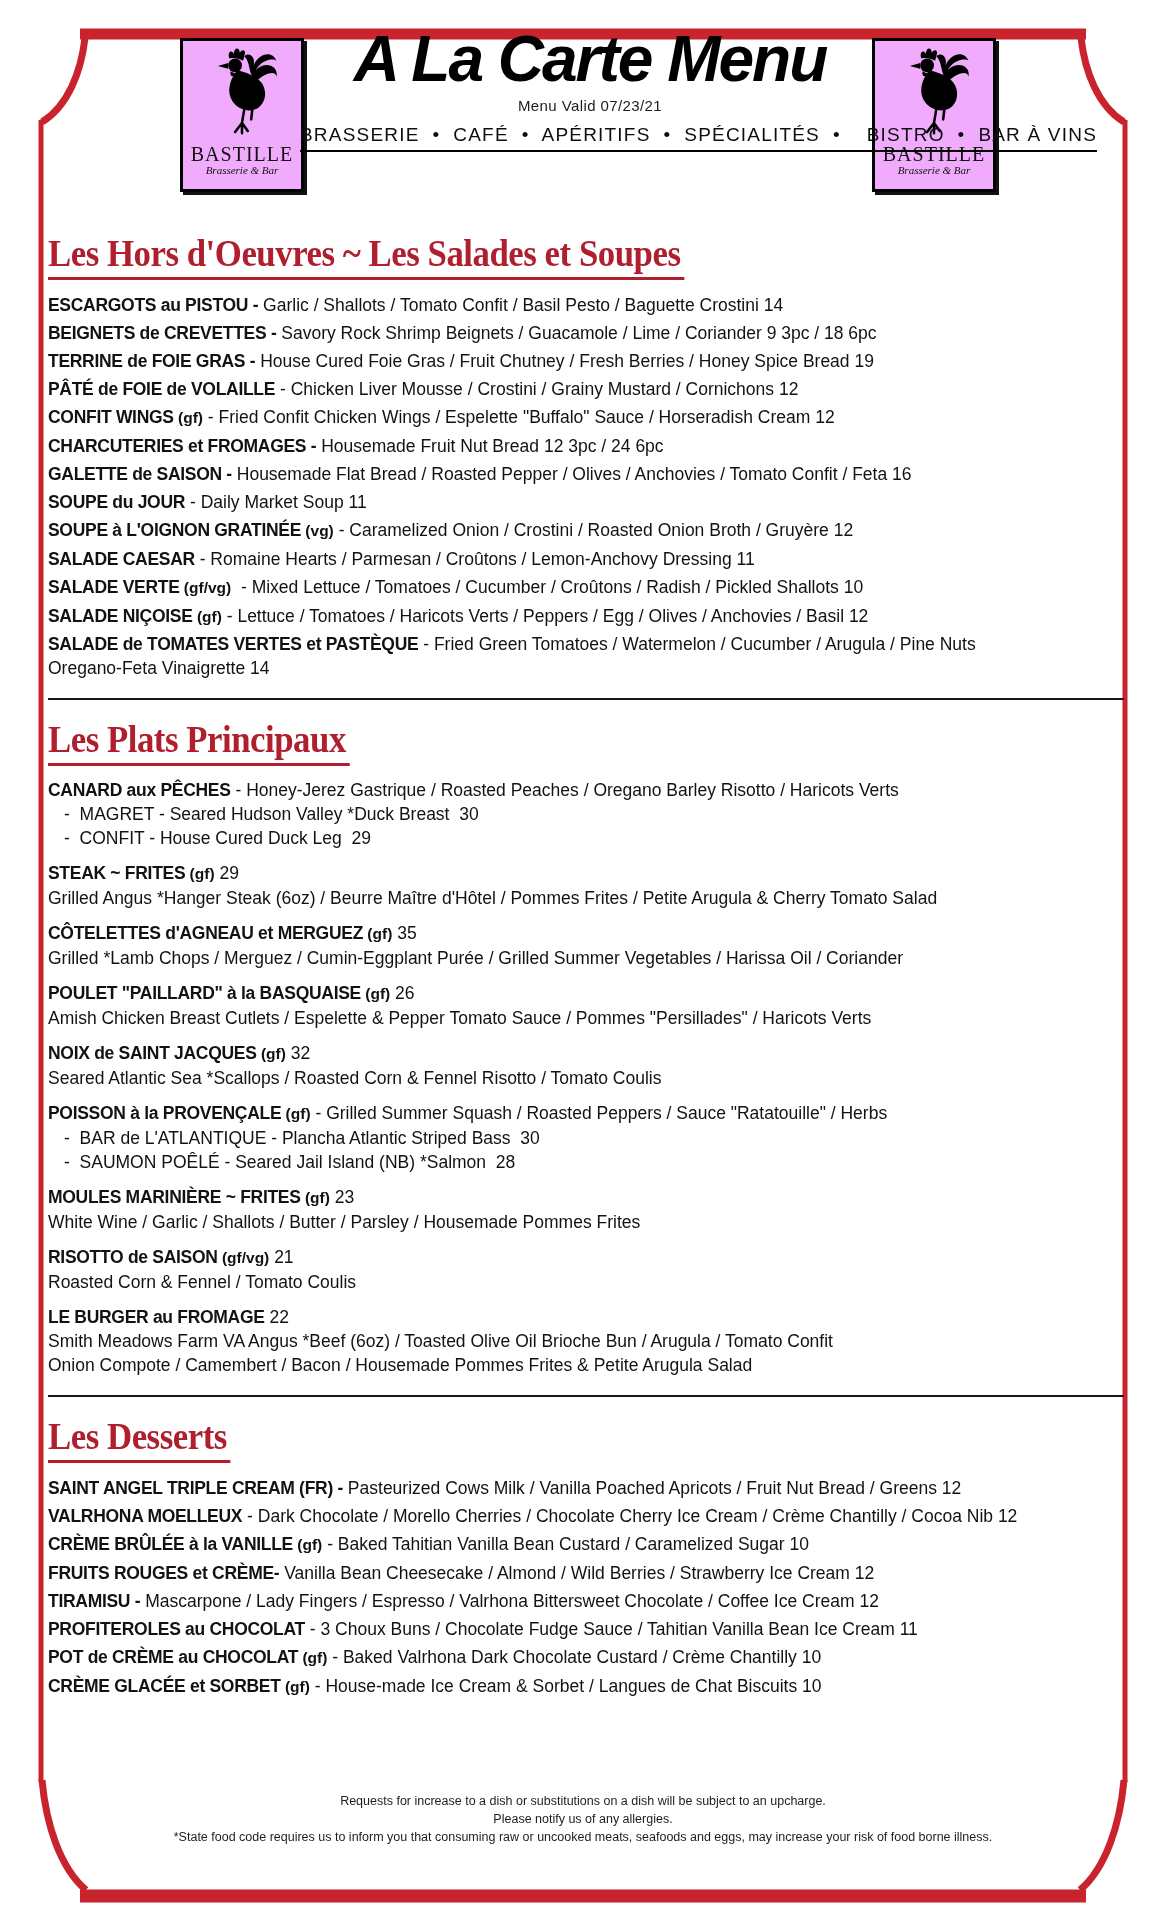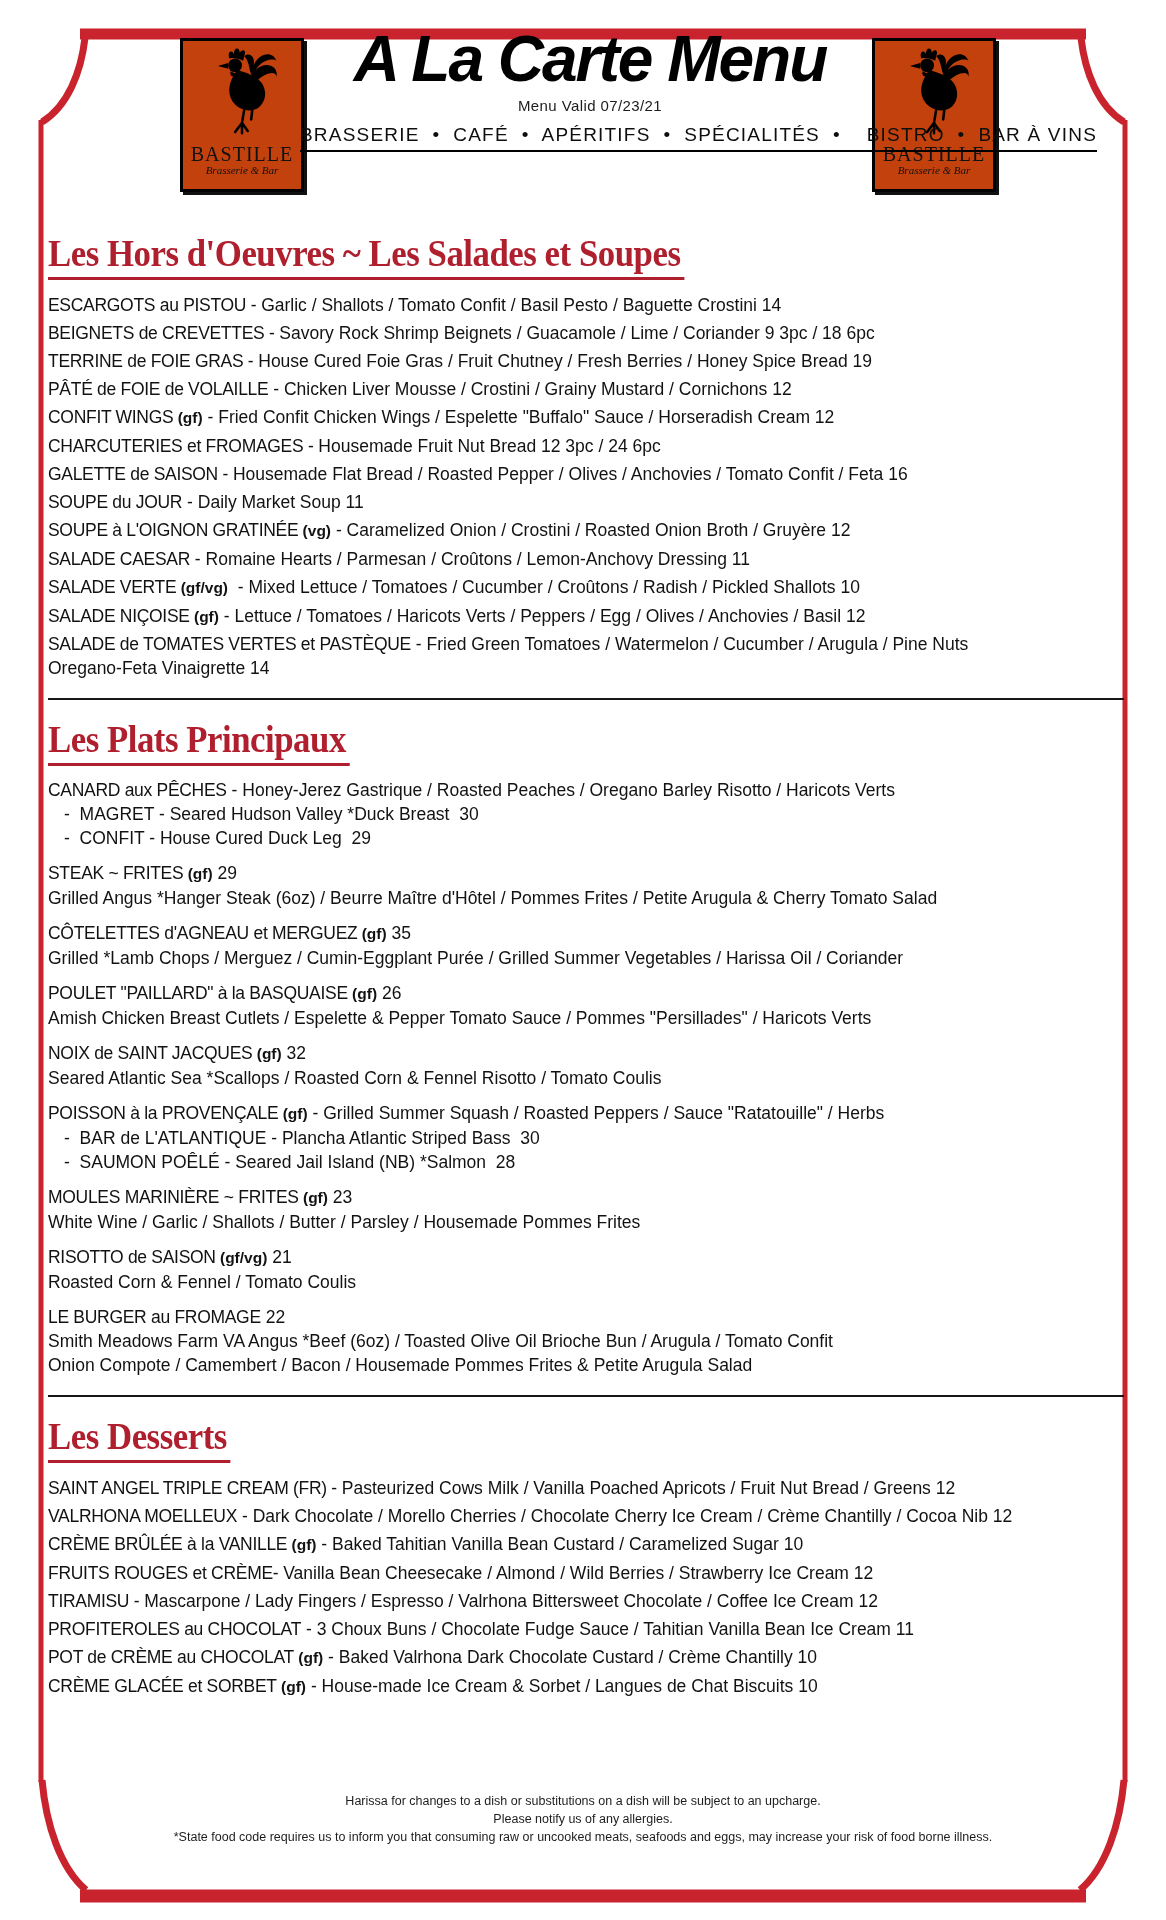--- a/index.html
+++ b/index.html
@@ -6,21 +6,21 @@
   .page {
     position:relative; width:1166px; height:1920px; margin:0 auto;
     background:#ffffff; overflow:hidden;
     font-family:"Liberation Sans", sans-serif; color:#121212;
   }
   .frame { position:absolute; left:0; top:0; pointer-events:none; }
 
   
   .logo {
     position:absolute; top:38px; width:124px; height:154px;
-    border:3px solid #000; background:#c2410c; box-shadow:3px 3px 0 #111;
+    border:3px solid #000; background:#f0abfc; box-shadow:3px 3px 0 #111;
     text-align:center; box-sizing:border-box;
   }
   .logo-left  { left:180px; }
   .logo-right { left:872px; }
   .logo svg   { margin-top:6px; }
   .logo-name  {
     font-family:"Liberation Serif", serif; font-size:20px; letter-spacing:1px;
     line-height:20px; margin-top:1px;
   }
   .logo-sub   {
@@ -43,21 +43,21 @@
   .section-title {
     display:inline-block; margin:4px 0 12px;
     font-family:"Liberation Serif", serif; font-weight:700; font-size:37px;
     letter-spacing:-.5px; color:#b01f2e;
     border-bottom:3px solid #b01f2e; padding:0 4px 2px 0;
     transform:scaleX(.94); transform-origin:left; white-space:nowrap;
   }
   .divider { border:0; border-top:2px solid #161616; margin:18px 0 8px; }
   .item { margin:0 0 2px; font-size:17.5px; line-height:26px; white-space:pre-wrap; }
   .item.block { margin-bottom:11px; line-height:24px; }
-  .item .name { font-weight:400; letter-spacing:-.3px; }
+  .item .name { font-weight:700; letter-spacing:-.3px; }
   .item .tag  { font-weight:700; font-size:15.5px; }
   .item .rest { font-weight:400; }
   .subline { font-weight:400; font-size:17.5px; line-height:24px; white-space:pre-wrap; }
   .subline.indent { padding-left:16px; }
 
   
   .footer {
     position:absolute; left:0; right:0; top:1792px; text-align:center;
     font-size:12.5px; line-height:18px; color:#1d1d1d;
   }
@@ -124,18 +124,18 @@
 
   <main class="content" id="menu-sections">
       <section class="menu-section"><h2 class="section-title" style="margin: 4px 0px 12px;">Les Hors d'Oeuvres ~ Les Salades et Soupes</h2><div class="item"><div class="item-line"><span class="name">ESCARGOTS au PISTOU -</span><span class="rest"> Garlic / Shallots / Tomato Confit / Basil Pesto / Baguette Crostini 14</span></div></div><div class="item"><div class="item-line"><span class="name">BEIGNETS de CREVETTES -</span><span class="rest"> Savory Rock Shrimp Beignets / Guacamole / Lime / Coriander 9 3pc / 18 6pc</span></div></div><div class="item"><div class="item-line"><span class="name">TERRINE de FOIE GRAS -</span><span class="rest"> House Cured Foie Gras / Fruit Chutney / Fresh Berries / Honey Spice Bread 19</span></div></div><div class="item"><div class="item-line"><span class="name">PÂTÉ de FOIE de VOLAILLE</span><span class="rest"> - Chicken Liver Mousse / Crostini / Grainy Mustard / Cornichons 12</span></div></div><div class="item"><div class="item-line"><span class="name">CONFIT WINGS</span><span class="tag"> (gf)</span><span class="rest"> - Fried Confit Chicken Wings / Espelette "Buffalo" Sauce / Horseradish Cream 12</span></div></div><div class="item"><div class="item-line"><span class="name">CHARCUTERIES et FROMAGES -</span><span class="rest"> Housemade Fruit Nut Bread 12 3pc / 24 6pc</span></div></div><div class="item"><div class="item-line"><span class="name">GALETTE de SAISON -</span><span class="rest"> Housemade Flat Bread / Roasted Pepper / Olives / Anchovies / Tomato Confit / Feta 16</span></div></div><div class="item"><div class="item-line"><span class="name">SOUPE du JOUR</span><span class="rest"> - Daily Market Soup 11</span></div></div><div class="item"><div class="item-line"><span class="name">SOUPE à L'OIGNON GRATINÉE</span><span class="tag"> (vg)</span><span class="rest"> - Caramelized Onion / Crostini / Roasted Onion Broth / Gruyère 12</span></div></div><div class="item"><div class="item-line"><span class="name">SALADE CAESAR</span><span class="rest"> - Romaine Hearts / Parmesan / Croûtons / Lemon-Anchovy Dressing 11</span></div></div><div class="item"><div class="item-line"><span class="name">SALADE VERTE</span><span class="tag"> (gf/vg)</span><span class="rest">  - Mixed Lettuce / Tomatoes / Cucumber / Croûtons / Radish / Pickled Shallots 10</span></div></div><div class="item"><div class="item-line"><span class="name">SALADE NIÇOISE</span><span class="tag"> (gf)</span><span class="rest"> - Lettuce / Tomatoes / Haricots Verts / Peppers / Egg / Olives / Anchovies / Basil 12</span></div></div><div class="item block"><div class="item-line"><span class="name">SALADE de TOMATES VERTES et PASTÈQUE</span><span class="rest"> - Fried Green Tomatoes / Watermelon / Cucumber / Arugula / Pine Nuts</span></div><div class="subline">Oregano-Feta Vinaigrette 14</div></div></section>
       <hr class="divider">
       <section class="menu-section"><h2 class="section-title" style="margin: 10px 0px 12px;">Les Plats Principaux</h2><div class="item block"><div class="item-line"><span class="name">CANARD aux PÊCHES</span><span class="rest"> - Honey-Jerez Gastrique / Roasted Peaches / Oregano Barley Risotto / Haricots Verts</span></div><div class="subline indent">-  MAGRET - Seared Hudson Valley *Duck Breast  30</div><div class="subline indent">-  CONFIT - House Cured Duck Leg  29</div></div><div class="item block"><div class="item-line"><span class="name">STEAK ~ FRITES</span><span class="tag"> (gf)</span><span class="rest"> 29</span></div><div class="subline">Grilled Angus *Hanger Steak (6oz) / Beurre Maître d'Hôtel / Pommes Frites / Petite Arugula &amp; Cherry Tomato Salad</div></div><div class="item block"><div class="item-line"><span class="name">CÔTELETTES d'AGNEAU et MERGUEZ</span><span class="tag"> (gf)</span><span class="rest"> 35</span></div><div class="subline">Grilled *Lamb Chops / Merguez / Cumin-Eggplant Purée / Grilled Summer Vegetables / Harissa Oil / Coriander</div></div><div class="item block"><div class="item-line"><span class="name">POULET "PAILLARD" à la BASQUAISE</span><span class="tag"> (gf)</span><span class="rest"> 26</span></div><div class="subline">Amish Chicken Breast Cutlets / Espelette &amp; Pepper Tomato Sauce / Pommes "Persillades" / Haricots Verts</div></div><div class="item block"><div class="item-line"><span class="name">NOIX de SAINT JACQUES</span><span class="tag"> (gf)</span><span class="rest"> 32</span></div><div class="subline">Seared Atlantic Sea *Scallops / Roasted Corn &amp; Fennel Risotto / Tomato Coulis</div></div><div class="item block"><div class="item-line"><span class="name">POISSON à la PROVENÇALE</span><span class="tag"> (gf)</span><span class="rest"> - Grilled Summer Squash / Roasted Peppers / Sauce "Ratatouille" / Herbs</span></div><div class="subline indent">-  BAR de L'ATLANTIQUE - Plancha Atlantic Striped Bass  30</div><div class="subline indent">-  SAUMON POÊLÉ - Seared Jail Island (NB) *Salmon  28</div></div><div class="item block"><div class="item-line"><span class="name">MOULES MARINIÈRE ~ FRITES</span><span class="tag"> (gf)</span><span class="rest"> 23</span></div><div class="subline">White Wine / Garlic / Shallots / Butter / Parsley / Housemade Pommes Frites</div></div><div class="item block"><div class="item-line"><span class="name">RISOTTO de SAISON</span><span class="tag"> (gf/vg)</span><span class="rest"> 21</span></div><div class="subline">Roasted Corn &amp; Fennel / Tomato Coulis</div></div><div class="item block"><div class="item-line"><span class="name">LE BURGER au FROMAGE</span><span class="rest"> 22</span></div><div class="subline">Smith Meadows Farm VA Angus *Beef (6oz) / Toasted Olive Oil Brioche Bun / Arugula / Tomato Confit</div><div class="subline">Onion Compote / Camembert / Bacon / Housemade Pommes Frites &amp; Petite Arugula Salad</div></div></section>
       <hr class="divider">
       <section class="menu-section"><h2 class="section-title" style="margin: 10px 0px 12px;">Les Desserts</h2><div class="item"><div class="item-line"><span class="name">SAINT ANGEL TRIPLE CREAM (FR) -</span><span class="rest"> Pasteurized Cows Milk / Vanilla Poached Apricots / Fruit Nut Bread / Greens 12</span></div></div><div class="item"><div class="item-line"><span class="name">VALRHONA MOELLEUX</span><span class="rest"> - Dark Chocolate / Morello Cherries / Chocolate Cherry Ice Cream / Crème Chantilly / Cocoa Nib 12</span></div></div><div class="item"><div class="item-line"><span class="name">CRÈME BRÛLÉE à la VANILLE</span><span class="tag"> (gf)</span><span class="rest"> - Baked Tahitian Vanilla Bean Custard / Caramelized Sugar 10</span></div></div><div class="item"><div class="item-line"><span class="name">FRUITS ROUGES et CRÈME-</span><span class="rest"> Vanilla Bean Cheesecake / Almond / Wild Berries / Strawberry Ice Cream 12</span></div></div><div class="item"><div class="item-line"><span class="name">TIRAMISU -</span><span class="rest"> Mascarpone / Lady Fingers / Espresso / Valrhona Bittersweet Chocolate / Coffee Ice Cream 12</span></div></div><div class="item"><div class="item-line"><span class="name">PROFITEROLES au CHOCOLAT</span><span class="rest"> - 3 Choux Buns / Chocolate Fudge Sauce / Tahitian Vanilla Bean Ice Cream 11</span></div></div><div class="item"><div class="item-line"><span class="name">POT de CRÈME au CHOCOLAT</span><span class="tag"> (gf)</span><span class="rest"> - Baked Valrhona Dark Chocolate Custard / Crème Chantilly 10</span></div></div><div class="item"><div class="item-line"><span class="name">CRÈME GLACÉE et SORBET</span><span class="tag"> (gf)</span><span class="rest"> - House-made Ice Cream &amp; Sorbet / Langues de Chat Biscuits 10</span></div></div></section>
     </main>
 
   <div class="footer">
-    <div>Harissa for changes to a dish or substitutions on a dish will be subject to an upcharge.</div>
+    <div>Requests for increase to a dish or substitutions on a dish will be subject to an upcharge.</div>
     <div>Please notify us of any allergies.</div>
     <div>*State food code requires us to inform you that consuming raw or uncooked meats, seafoods and eggs, may increase your risk of food borne illness.</div>
   </div>
 
 </div>
 
 </body></html>

